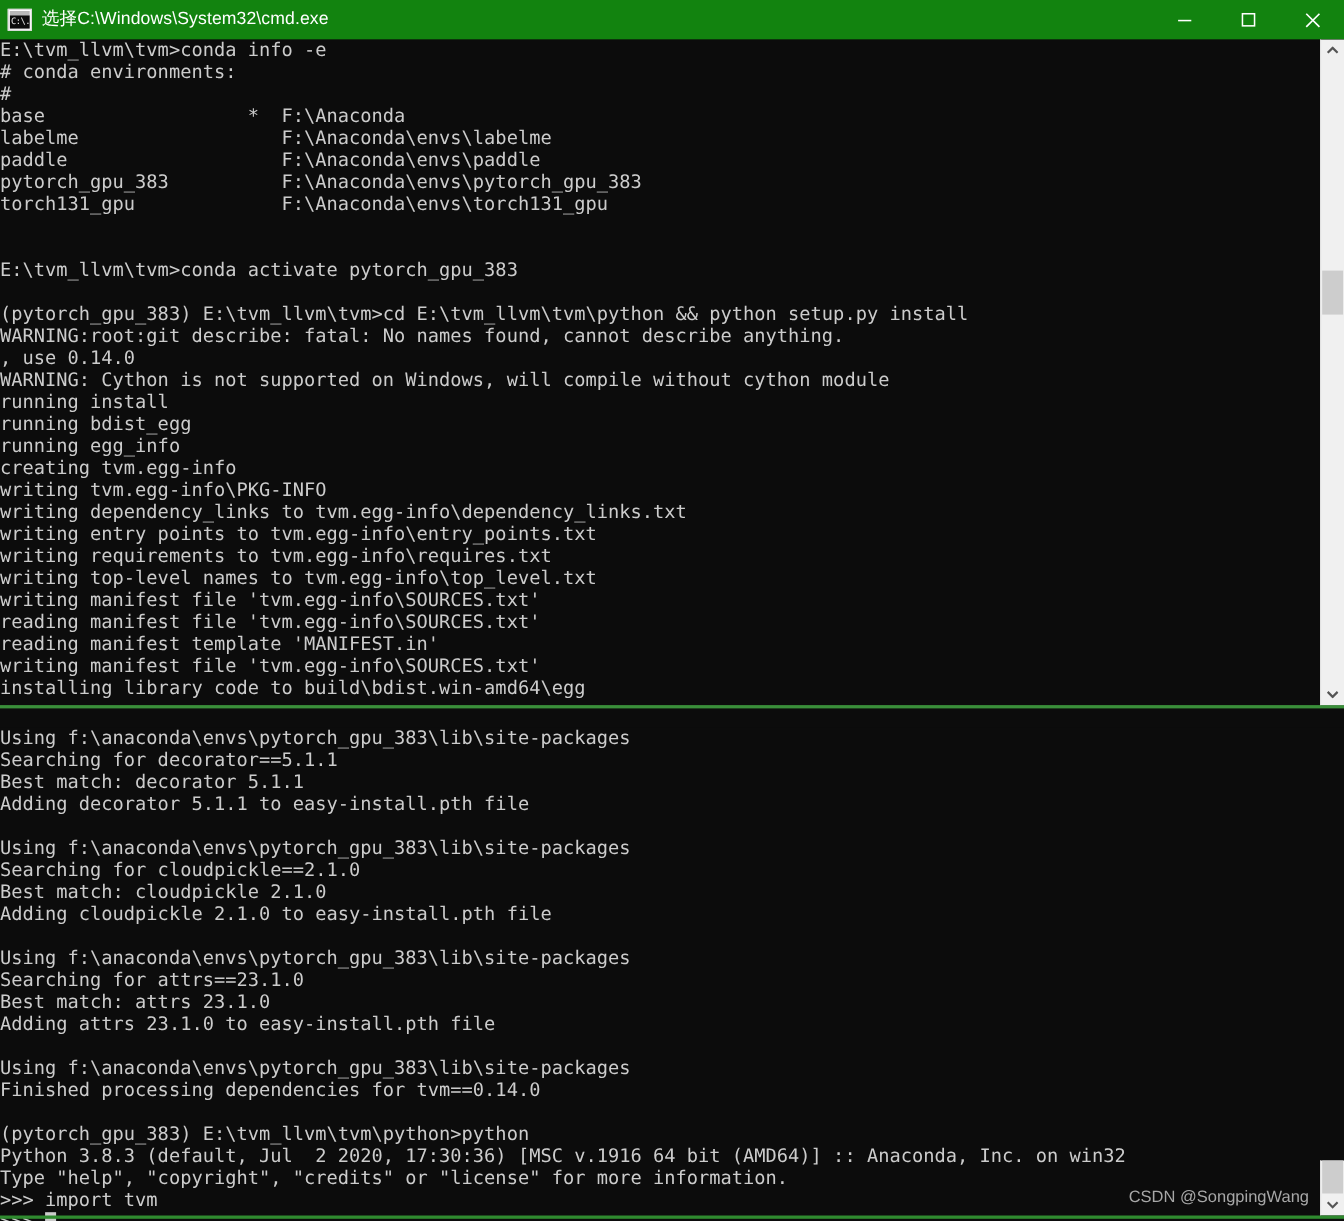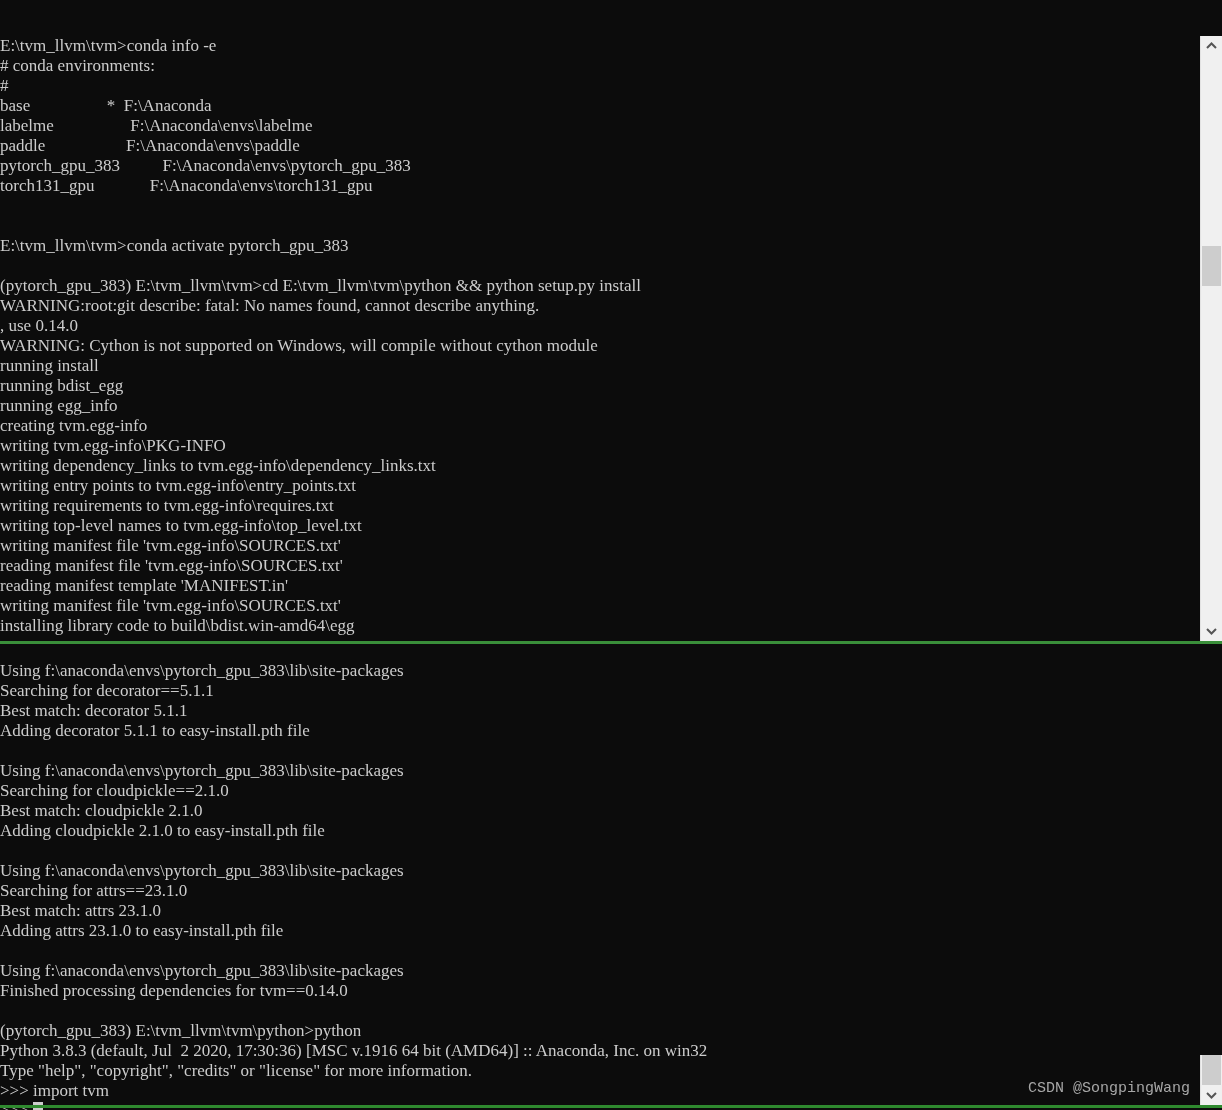--- a/index.html
+++ b/index.html
@@ -106,21 +106,20 @@
     font-family: "DejaVu Sans Mono", monospace;
     font-size: 17px;
     line-height: 20px;
     color: #cccccc;
     letter-spacing: 0px;
   }
   .lines .ln {
     display: block;
     height: 20px;
     white-space: pre;
-    font-family: Liberation Serif, serif;
   }
 
   
   .divider {
     position: absolute;
     left: 0;
     width: 1222px;
     height: 3px;
     background: #3a8f3a;
   }
@@ -156,40 +155,61 @@
   }
   #thumb-top { top: 210px; height: 40px; }
   #thumb-bot { top: 0px; height: 30px; }
 
   
   .watermark {
     position: absolute;
     right: 32px;
     top: 1079px;
     color: #a7a7a7;
-    font-family: Liberation Mono, monospace;
+    font-family: Liberation Sans, sans-serif;
     font-size: 15px;
     line-height: 20px;
     white-space: nowrap;
   }
 
   
   .cursor-block {
     display: inline-block;
     width: 10px;
     height: 16px;
     background: #cccccc;
     vertical-align: -2px;
   }
 </style>
 </head>
 <body>
 
 <div id="app">
 
+  <div class="titlebar">
+    <div class="title-icon"></div>
+    <div class="title-text">选择C:\Windows\System32\cmd.exe</div>
+    <div class="win-controls">
+      <div class="win-btn">
+        <svg width="14" height="14" viewBox="0 0 14 14">
+          <rect x="1" y="7" width="12" height="1.4" fill="#ffffff"></rect>
+        </svg>
+      </div>
+      <div class="win-btn">
+        <svg width="14" height="14" viewBox="0 0 14 14">
+          <rect x="1.5" y="1.5" width="11" height="11" fill="none" stroke="#ffffff" stroke-width="1.4"></rect>
+        </svg>
+      </div>
+      <div class="win-btn">
+        <svg width="15" height="15" viewBox="0 0 15 15">
+          <path d="M1.5 1.5 L13.5 13.5 M13.5 1.5 L1.5 13.5" stroke="#ffffff" stroke-width="1.5" fill="none"></path>
+        </svg>
+      </div>
+    </div>
+  </div>
 
   <div class="console" id="pane-top">
     <div class="lines" id="lines-top"><span class="ln">E:\tvm_llvm\tvm&gt;conda info -e</span><span class="ln"># conda environments:</span><span class="ln">#</span><span class="ln">base                  *  F:\Anaconda</span><span class="ln">labelme                  F:\Anaconda\envs\labelme</span><span class="ln">paddle                   F:\Anaconda\envs\paddle</span><span class="ln">pytorch_gpu_383          F:\Anaconda\envs\pytorch_gpu_383</span><span class="ln">torch131_gpu             F:\Anaconda\envs\torch131_gpu</span><span class="ln">&nbsp;</span><span class="ln">&nbsp;</span><span class="ln">E:\tvm_llvm\tvm&gt;conda activate pytorch_gpu_383</span><span class="ln">&nbsp;</span><span class="ln">(pytorch_gpu_383) E:\tvm_llvm\tvm&gt;cd E:\tvm_llvm\tvm\python &amp;&amp; python setup.py install</span><span class="ln">WARNING:root:git describe: fatal: No names found, cannot describe anything.</span><span class="ln">, use 0.14.0</span><span class="ln">WARNING: Cython is not supported on Windows, will compile without cython module</span><span class="ln">running install</span><span class="ln">running bdist_egg</span><span class="ln">running egg_info</span><span class="ln">creating tvm.egg-info</span><span class="ln">writing tvm.egg-info\PKG-INFO</span><span class="ln">writing dependency_links to tvm.egg-info\dependency_links.txt</span><span class="ln">writing entry points to tvm.egg-info\entry_points.txt</span><span class="ln">writing requirements to tvm.egg-info\requires.txt</span><span class="ln">writing top-level names to tvm.egg-info\top_level.txt</span><span class="ln">writing manifest file 'tvm.egg-info\SOURCES.txt'</span><span class="ln">reading manifest file 'tvm.egg-info\SOURCES.txt'</span><span class="ln">reading manifest template 'MANIFEST.in'</span><span class="ln">writing manifest file 'tvm.egg-info\SOURCES.txt'</span><span class="ln">installing library code to build\bdist.win-amd64\egg</span></div>
   </div>
 
   <div class="divider" id="divider-mid"></div>
 
   <div class="console" id="pane-bot">
     <div class="lines" id="lines-bot"><span class="ln">Using f:\anaconda\envs\pytorch_gpu_383\lib\site-packages</span><span class="ln">Searching for decorator==5.1.1</span><span class="ln">Best match: decorator 5.1.1</span><span class="ln">Adding decorator 5.1.1 to easy-install.pth file</span><span class="ln">&nbsp;</span><span class="ln">Using f:\anaconda\envs\pytorch_gpu_383\lib\site-packages</span><span class="ln">Searching for cloudpickle==2.1.0</span><span class="ln">Best match: cloudpickle 2.1.0</span><span class="ln">Adding cloudpickle 2.1.0 to easy-install.pth file</span><span class="ln">&nbsp;</span><span class="ln">Using f:\anaconda\envs\pytorch_gpu_383\lib\site-packages</span><span class="ln">Searching for attrs==23.1.0</span><span class="ln">Best match: attrs 23.1.0</span><span class="ln">Adding attrs 23.1.0 to easy-install.pth file</span><span class="ln">&nbsp;</span><span class="ln">Using f:\anaconda\envs\pytorch_gpu_383\lib\site-packages</span><span class="ln">Finished processing dependencies for tvm==0.14.0</span><span class="ln">&nbsp;</span><span class="ln">(pytorch_gpu_383) E:\tvm_llvm\tvm\python&gt;python</span><span class="ln">Python 3.8.3 (default, Jul  2 2020, 17:30:36) [MSC v.1916 64 bit (AMD64)] :: Anaconda, Inc. on win32</span><span class="ln">Type "help", "copyright", "credits" or "license" for more information.</span><span class="ln">&gt;&gt;&gt; import tvm</span><span class="ln"><span>&gt;&gt;&gt; </span><span class="cursor-block"></span></span></div>
   </div>

